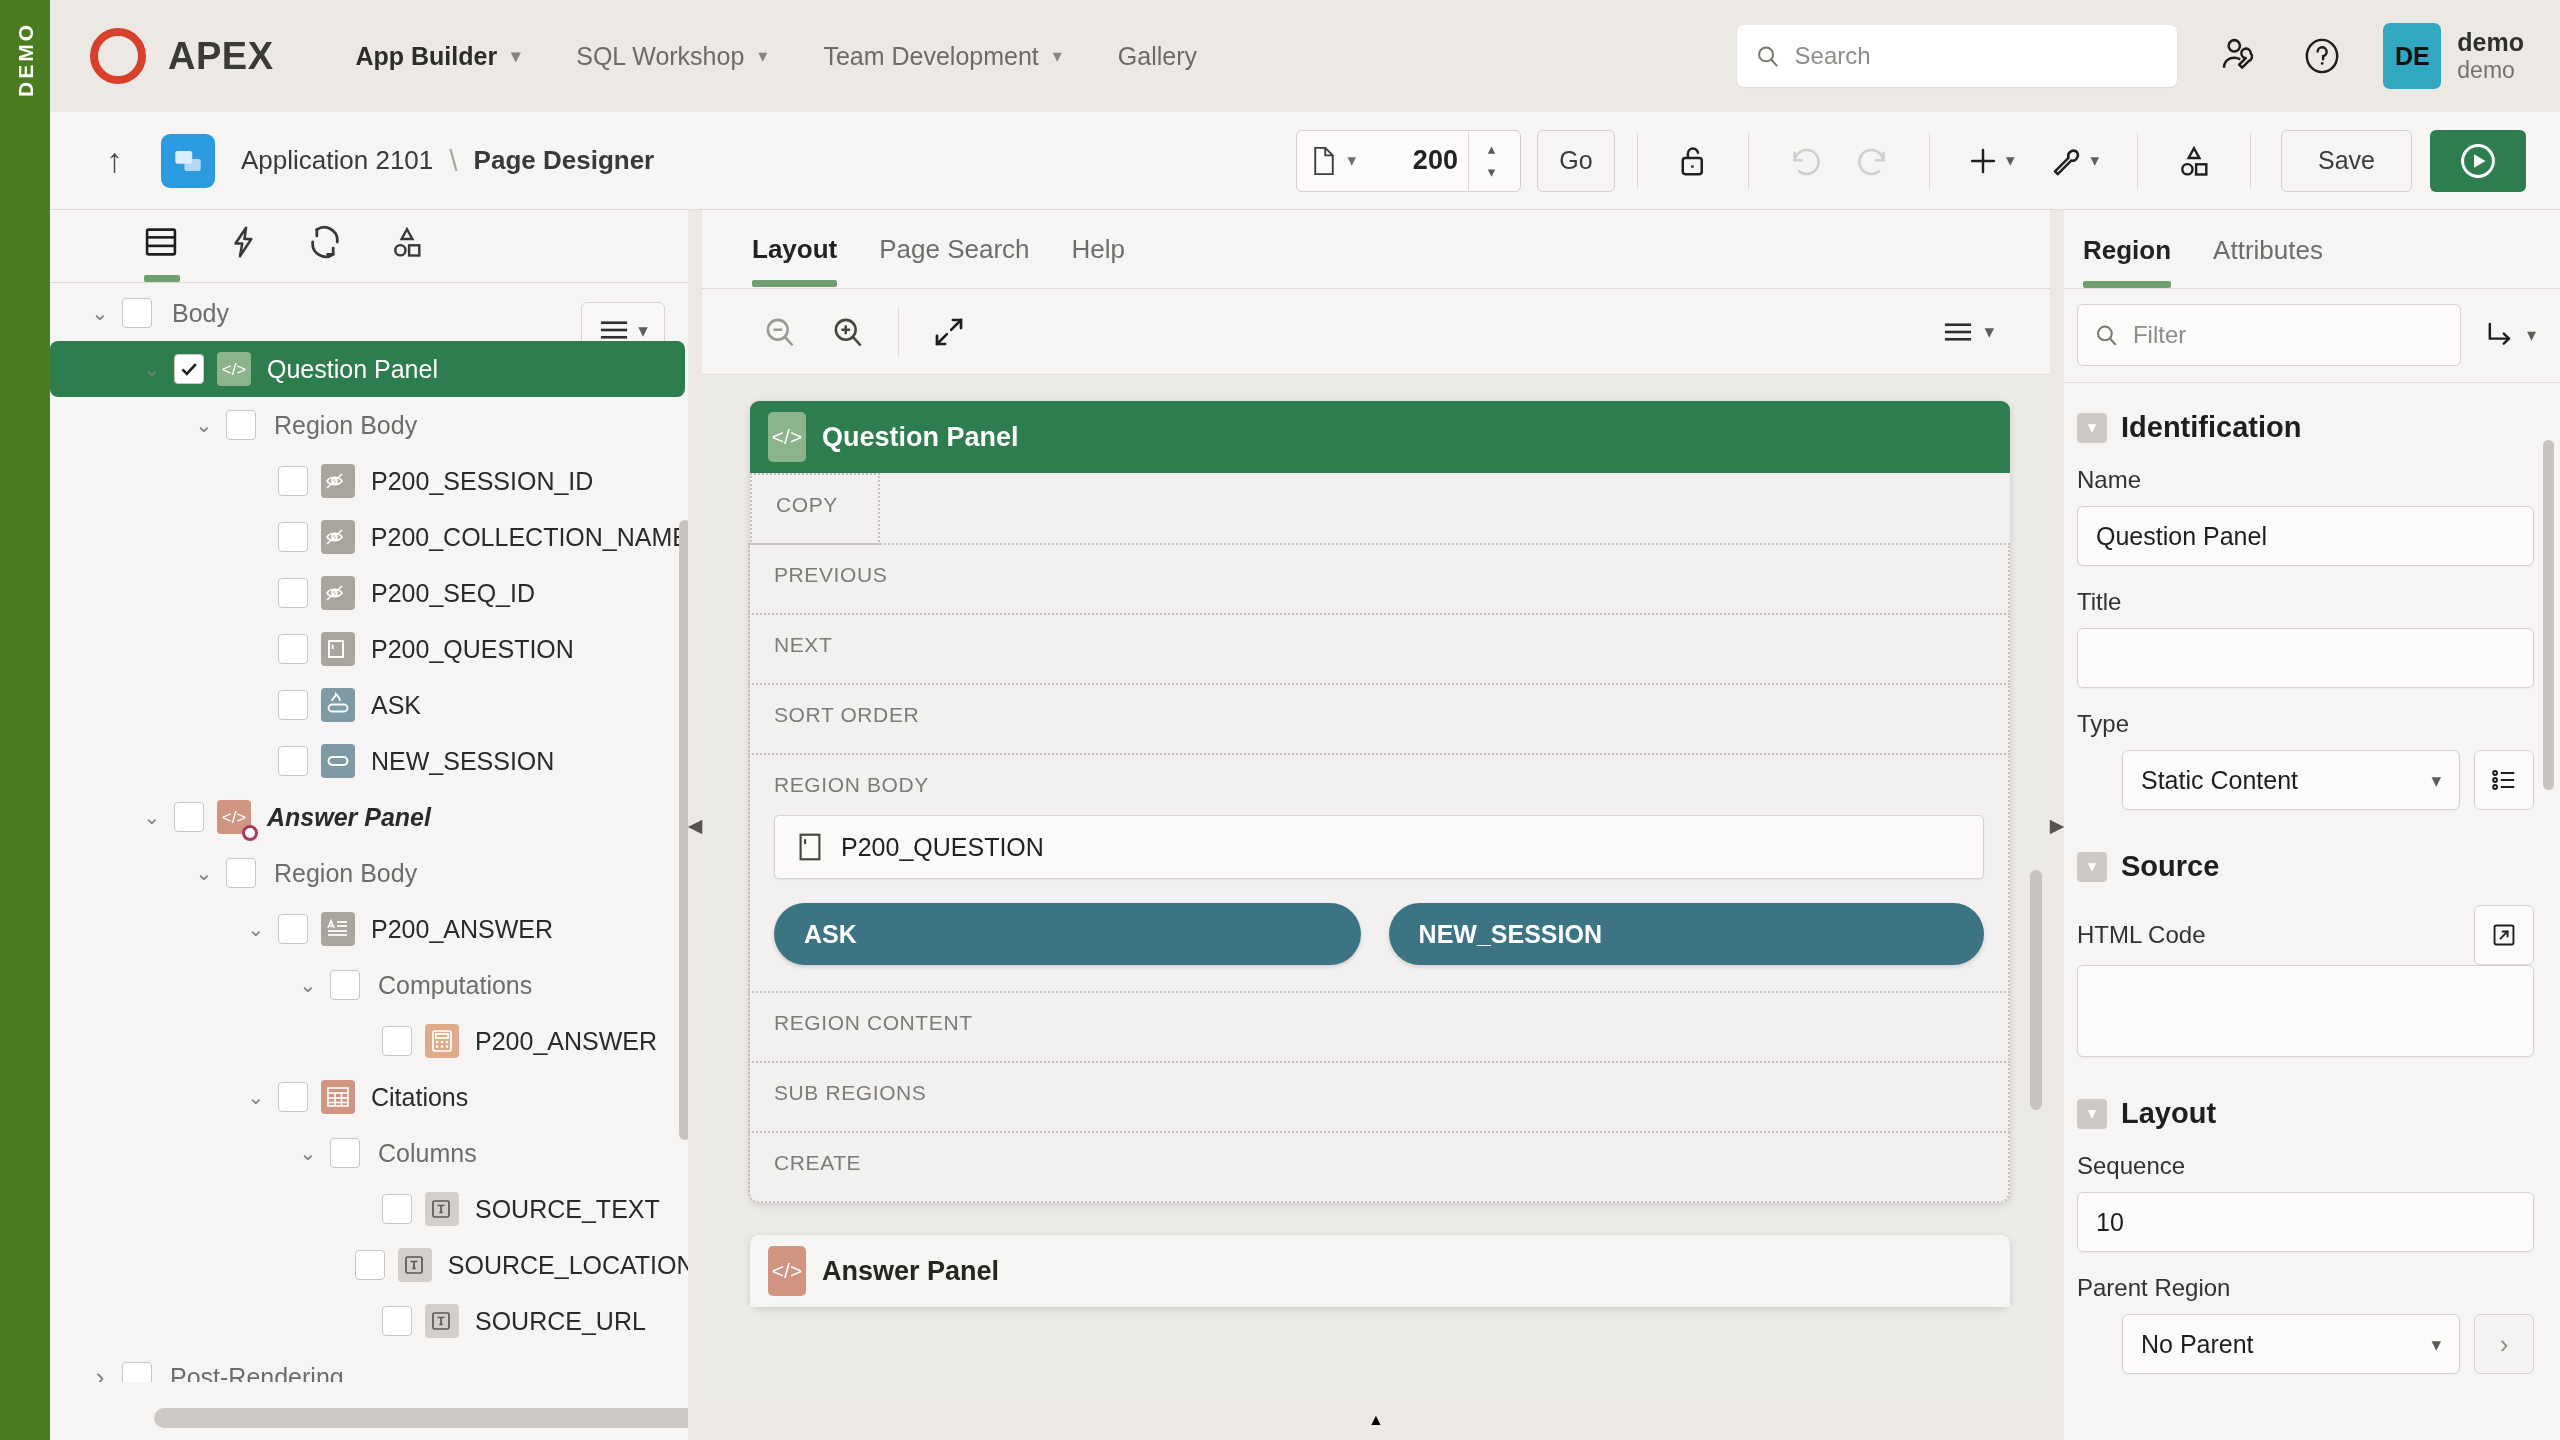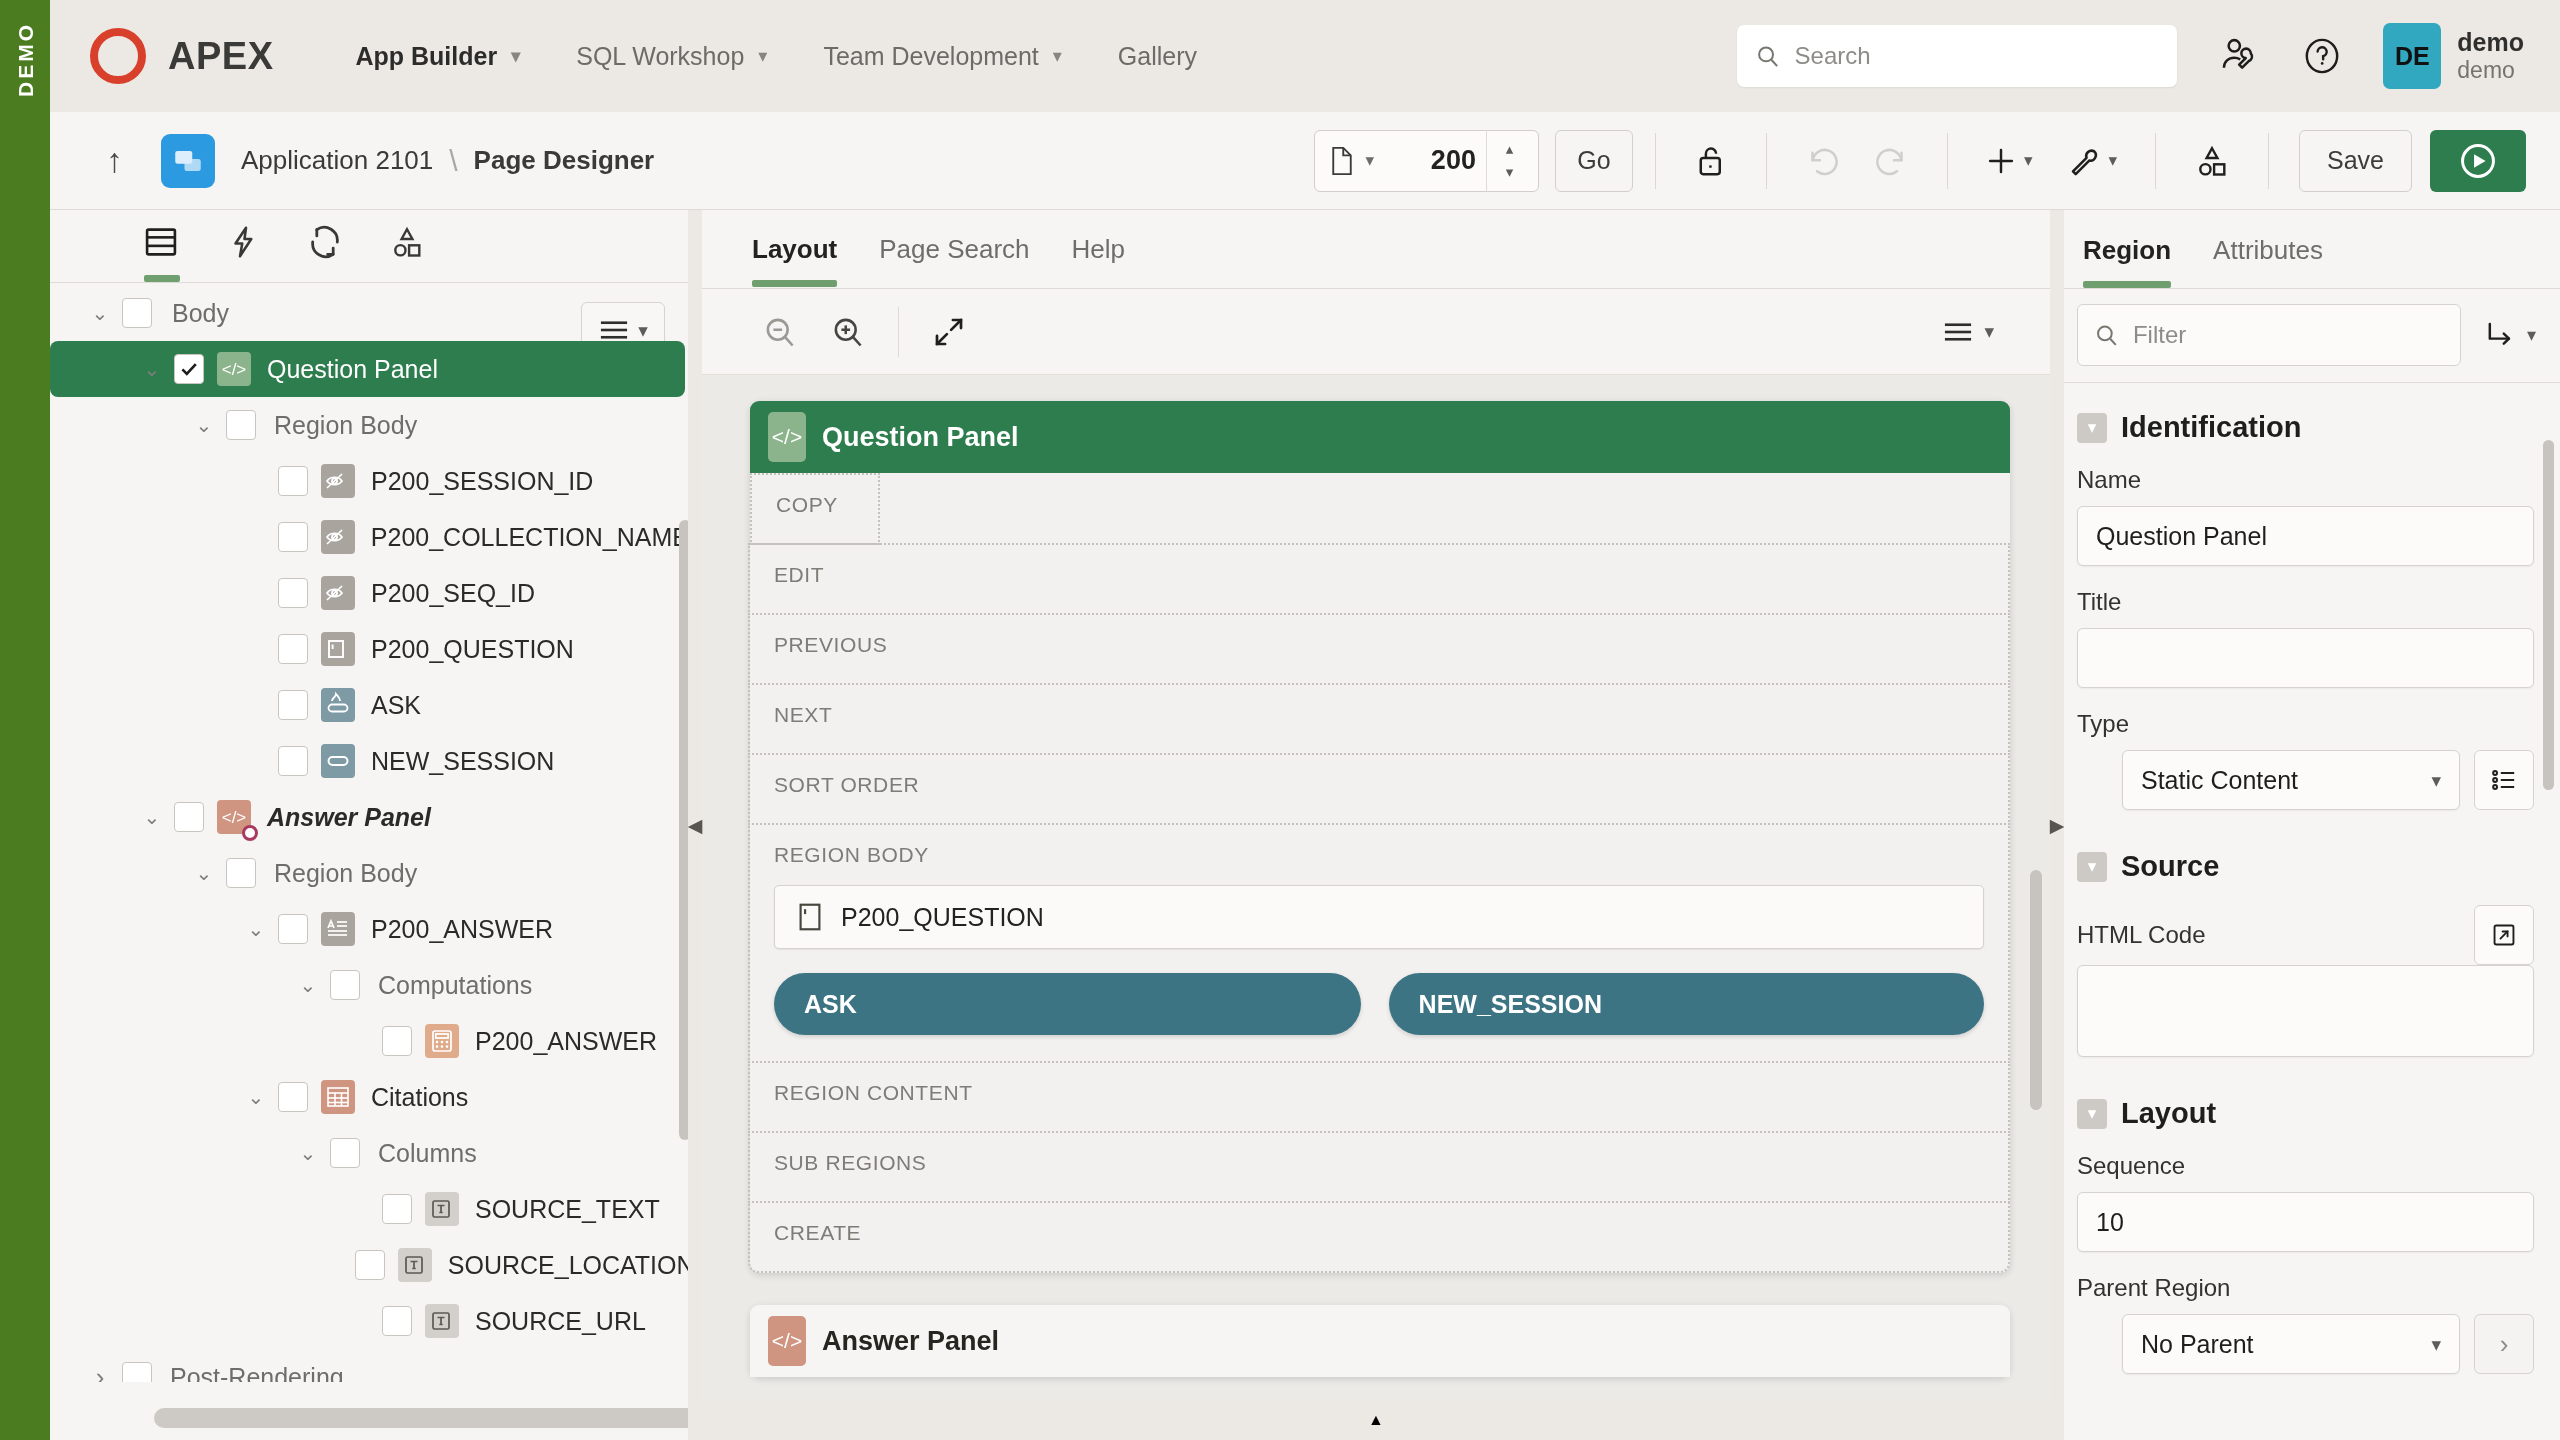--- a/index.html
+++ b/index.html
@@ -86,21 +86,21 @@
     height: 62px; min-width: 78px; margin-left: 16px; background: #f6f5f3;
     border: 1px solid #d2cfca; border-radius: 6px; font-size: 25px; color: #3d3c3a;
     display: flex; align-items: center; justify-content: center; cursor: pointer;
     font-family: "Liberation Sans", sans-serif;
   }
   .tb-div { width: 1px; height: 56px; background: #dbd8d3; margin: 0 22px; }
   .tb-icon { padding: 0 16px; cursor: pointer; display: flex; align-items: center; }
   .tb-icon.disabled { opacity: .35; }
   .tb-icon .chev { margin-left: 8px; color: #5d5c58; font-size: 17px; }
   #save-btn {
-    height: 62px; padding: 0 27px; background: #f6f5f3; border: 1px solid #d2cfca;
+    height: 62px; padding: 0 36px; background: #f6f5f3; border: 1px solid #d2cfca;
     border-radius: 6px; font-size: 25px; color: #3d3c3a; cursor: pointer; margin-left: 8px;
     display: flex; align-items: center; font-family: "Liberation Sans", sans-serif;
   }
   #run-btn {
     height: 62px; width: 96px; background: #2e7d4f; border-radius: 6px; margin-left: 18px;
     display: flex; align-items: center; justify-content: center; cursor: pointer;
   }
   
   #left-panel {
     position: absolute; left: 50px; top: 210px; width: 652px; bottom: 0;
@@ -706,23 +706,20 @@
       <div class="region-head green">
         <div class="rh-icon light-green">&lt;/&gt;</div>
         <div class="rh-title white">Question Panel</div>
       </div>
       <div class="slot-inline-row">
         <div class="slot-inline" style="width:128px">
           <div class="slot-label">COPY</div>
         </div>
       </div>
       <div class="slot">
-        <div class="slot-label">EDIT</div>
-      </div>
-      <div class="slot">
         <div class="slot-label">PREVIOUS</div>
       </div>
       <div class="slot">
         <div class="slot-label">NEXT</div>
       </div>
       <div class="slot">
         <div class="slot-label">SORT ORDER</div>
       </div>
       <div class="slot">
         <div class="slot-label">REGION BODY</div>

